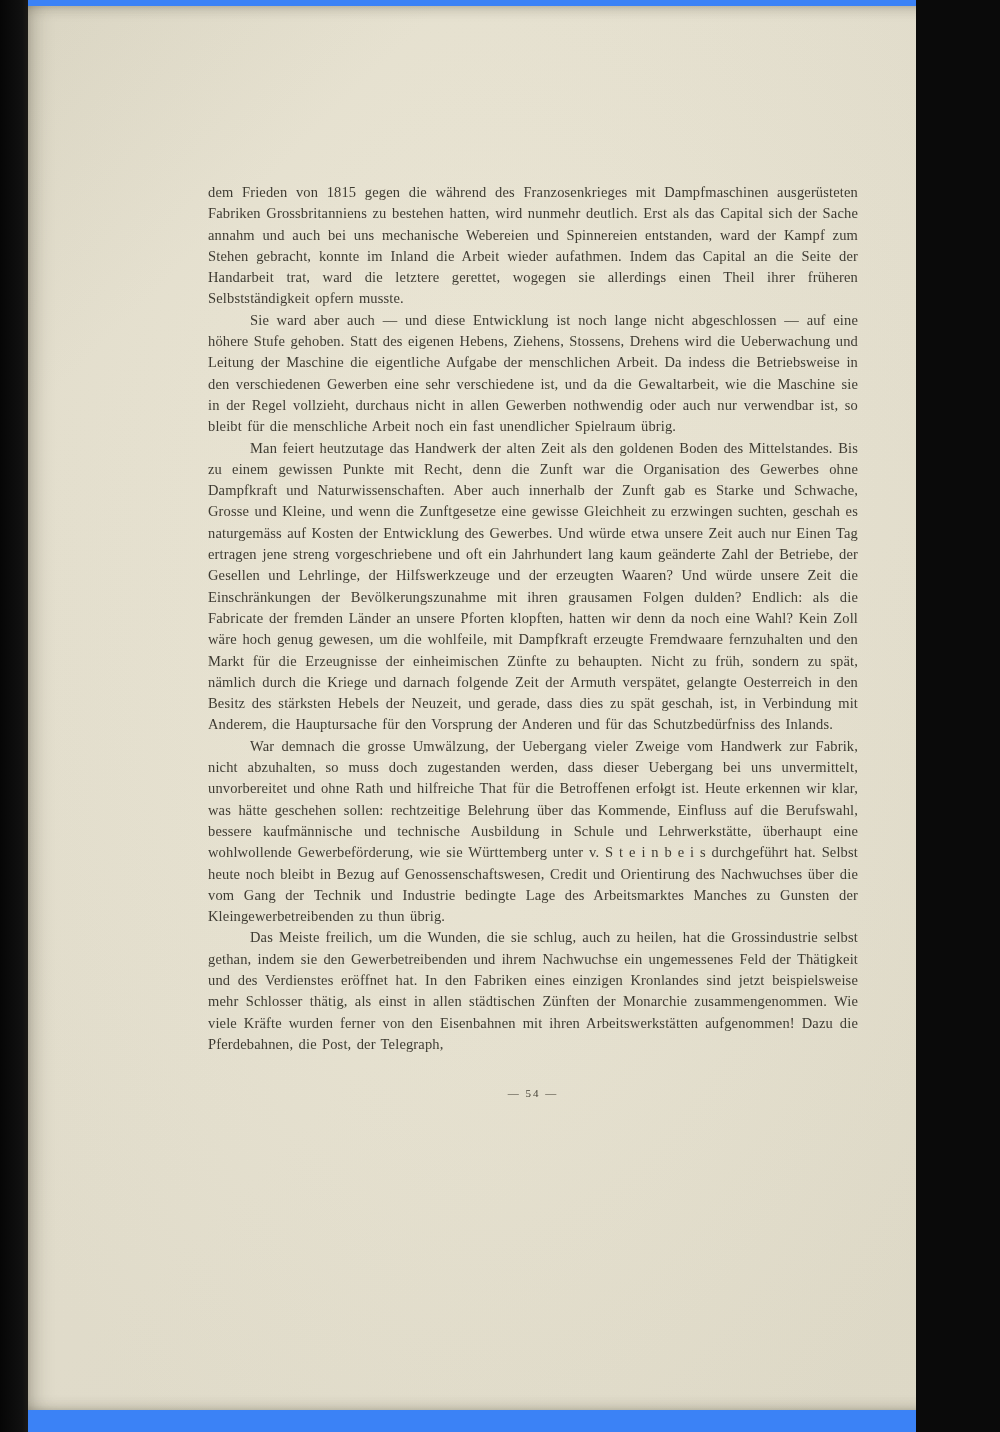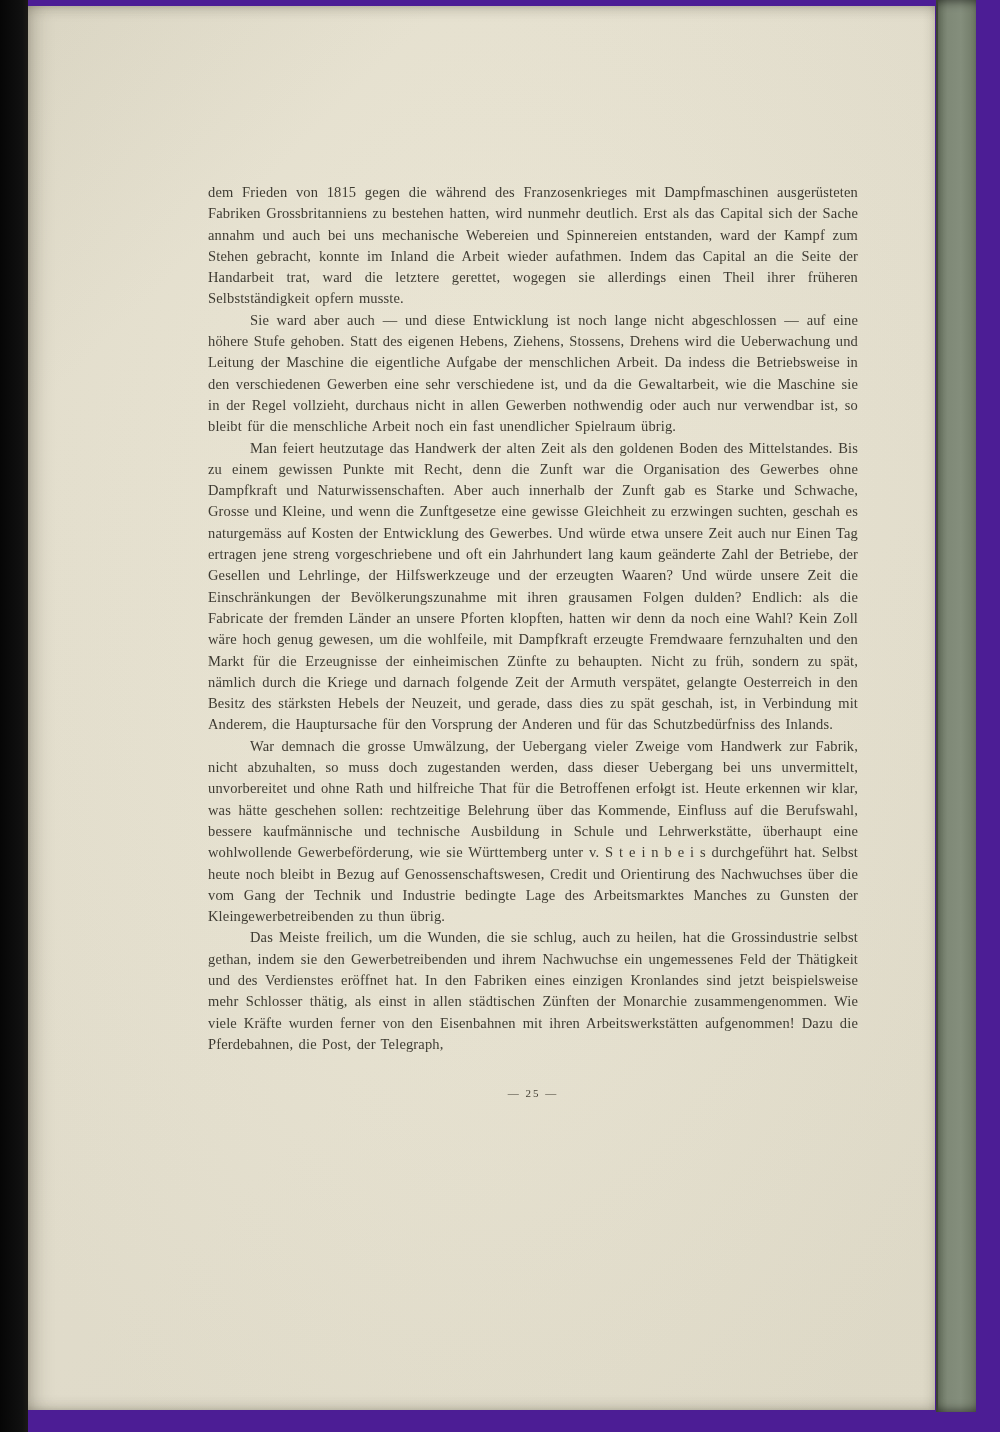--- a/index.html
+++ b/index.html
@@ -2,25 +2,26 @@
 <html lang="de"><head>
 <meta charset="utf-8">
 <style>
   html, body {
     margin: 0;
     padding: 0;
     background: #0a0a0a;
   }
   .scene {
     position: relative;
-    width: 1000px;
+    width: 892px;
     height: 1432px;
-    background: #4c1d95;
+    background: #3b82f6;
     overflow: hidden;
     font-family: "Liberation Serif", "DejaVu Serif", serif;
+    padding-left: 24px;
   }
   
   .spine {
     position: absolute;
     left: 0; top: 0;
     width: 28px; height: 1432px;
     background: linear-gradient(90deg, #060606, #111 80%, #1c1a16);
   }
   
   .page {
@@ -86,20 +87,20 @@
 
   <div class="spine"></div>
 
   <div class="page">
     <div class="textblock">
       <p class="para first">dem Frieden von 1815 gegen die während des Franzosenkrieges mit Dampfmaschinen ausgerüsteten Fabriken Grossbritanniens zu bestehen hatten, wird nunmehr deutlich. Erst als das Capital sich der Sache annahm und auch bei uns mechanische Webereien und Spinnereien entstanden, ward der Kampf zum Stehen gebracht, konnte im Inland die Arbeit wieder aufathmen. Indem das Capital an die Seite der Handarbeit trat, ward die letztere gerettet, wogegen sie allerdings einen Theil ihrer früheren Selbstständigkeit opfern musste.</p>
       <p class="para">Sie ward aber auch — und diese Entwicklung ist noch lange nicht abgeschlossen — auf eine höhere Stufe gehoben. Statt des eigenen Hebens, Ziehens, Stossens, Drehens wird die Ueberwachung und Leitung der Maschine die eigentliche Aufgabe der menschlichen Arbeit. Da indess die Betriebsweise in den verschiedenen Gewerben eine sehr verschiedene ist, und da die Gewaltarbeit, wie die Maschine sie in der Regel vollzieht, durchaus nicht in allen Gewerben nothwendig oder auch nur verwendbar ist, so bleibt für die menschliche Arbeit noch ein fast unendlicher Spielraum übrig.</p>
       <p class="para">Man feiert heutzutage das Handwerk der alten Zeit als den goldenen Boden des Mittelstandes. Bis zu einem gewissen Punkte mit Recht, denn die Zunft war die Organisation des Gewerbes ohne Dampfkraft und Naturwissenschaften. Aber auch innerhalb der Zunft gab es Starke und Schwache, Grosse und Kleine, und wenn die Zunftgesetze eine gewisse Gleichheit zu erzwingen suchten, geschah es naturgemäss auf Kosten der Entwicklung des Gewerbes. Und würde etwa unsere Zeit auch nur Einen Tag ertragen jene streng vorgeschriebene und oft ein Jahrhundert lang kaum geänderte Zahl der Betriebe, der Gesellen und Lehrlinge, der Hilfswerkzeuge und der erzeugten Waaren? Und würde unsere Zeit die Einschränkungen der Bevölkerungszunahme mit ihren grausamen Folgen dulden? Endlich: als die Fabricate der fremden Länder an unsere Pforten klopften, hatten wir denn da noch eine Wahl? Kein Zoll wäre hoch genug gewesen, um die wohlfeile, mit Dampfkraft erzeugte Fremdwaare fernzuhalten und den Markt für die Erzeugnisse der einheimischen Zünfte zu behaupten. Nicht zu früh, sondern zu spät, nämlich durch die Kriege und darnach folgende Zeit der Armuth verspätet, gelangte Oesterreich in den Besitz des stärksten Hebels der Neuzeit, und gerade, dass dies zu spät geschah, ist, in Verbindung mit Anderem, die Hauptursache für den Vorsprung der Anderen und für das Schutzbedürfniss des Inlands.</p>
       <p class="para">War demnach die grosse Umwälzung, der Uebergang vieler Zweige vom Handwerk zur Fabrik, nicht abzuhalten, so muss doch zugestanden werden, dass dieser Uebergang bei uns unvermittelt, unvorbereitet und ohne Rath und hilfreiche That für die Betroffenen erfolgt ist. Heute erkennen wir klar, was hätte geschehen sollen: rechtzeitige Belehrung über das Kommende, Einfluss auf die Berufswahl, bessere kaufmännische und technische Ausbildung in Schule und Lehrwerkstätte, überhaupt eine wohlwollende Gewerbeförderung, wie sie Württemberg unter v. S t e i n b e i s durchgeführt hat. Selbst heute noch bleibt in Bezug auf Genossenschaftswesen, Credit und Orientirung des Nachwuchses über die vom Gang der Technik und Industrie bedingte Lage des Arbeitsmarktes Manches zu Gunsten der Kleingewerbetreibenden zu thun übrig.</p>
       <p class="para">Das Meiste freilich, um die Wunden, die sie schlug, auch zu heilen, hat die Grossindustrie selbst gethan, indem sie den Gewerbetreibenden und ihrem Nachwuchse ein ungemessenes Feld der Thätigkeit und des Verdienstes eröffnet hat. In den Fabriken eines einzigen Kronlandes sind jetzt beispielsweise mehr Schlosser thätig, als einst in allen städtischen Zünften der Monarchie zusammengenommen. Wie viele Kräfte wurden ferner von den Eisenbahnen mit ihren Arbeitswerkstätten aufgenommen! Dazu die Pferdebahnen, die Post, der Telegraph,</p>
-      <div class="pagenum">—  25  —</div>
+      <div class="pagenum">—  54  —</div>
     </div>
     <span class="mark">*</span>
   </div>
 
   <div class="fore-edge"></div>
 
 </div>
 
 </body></html>

